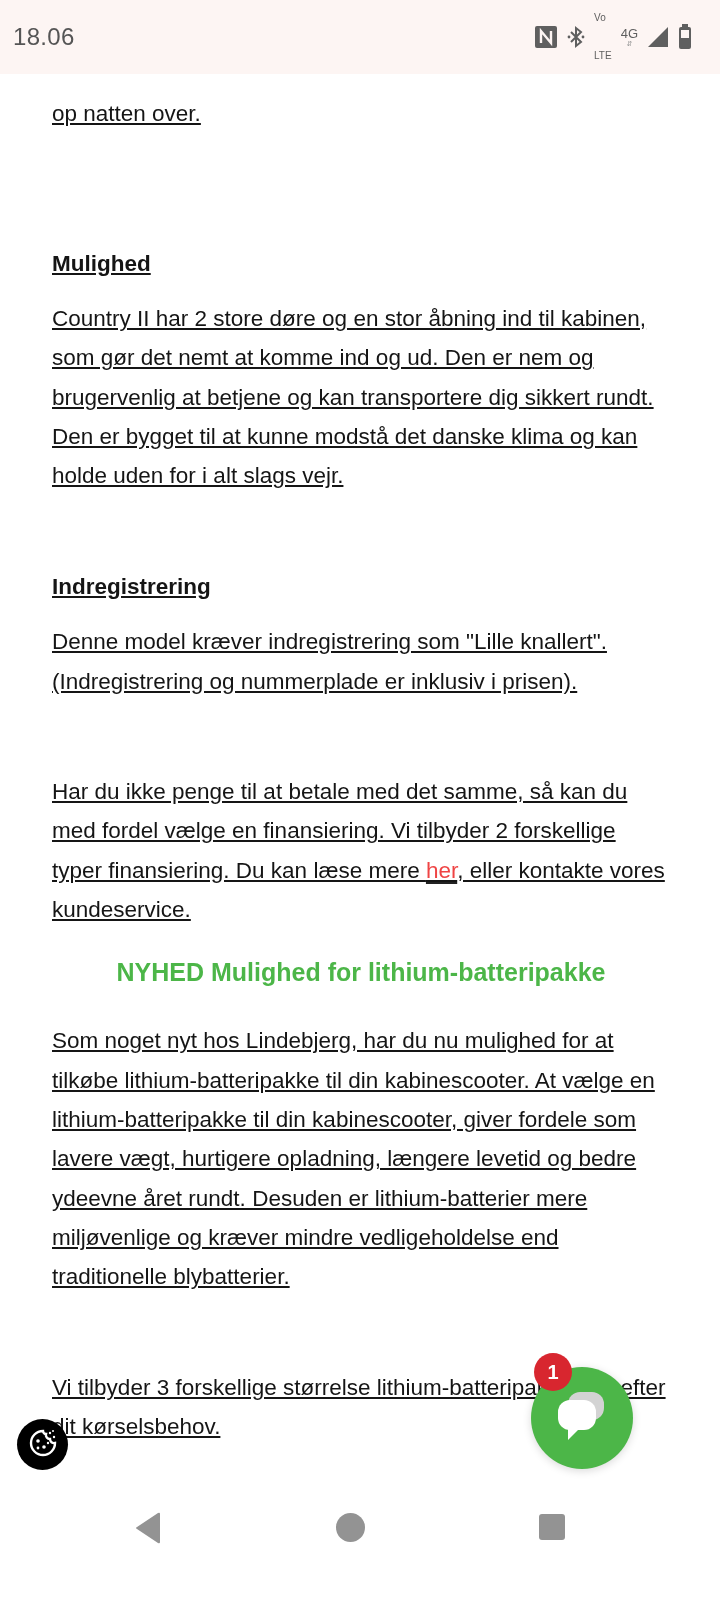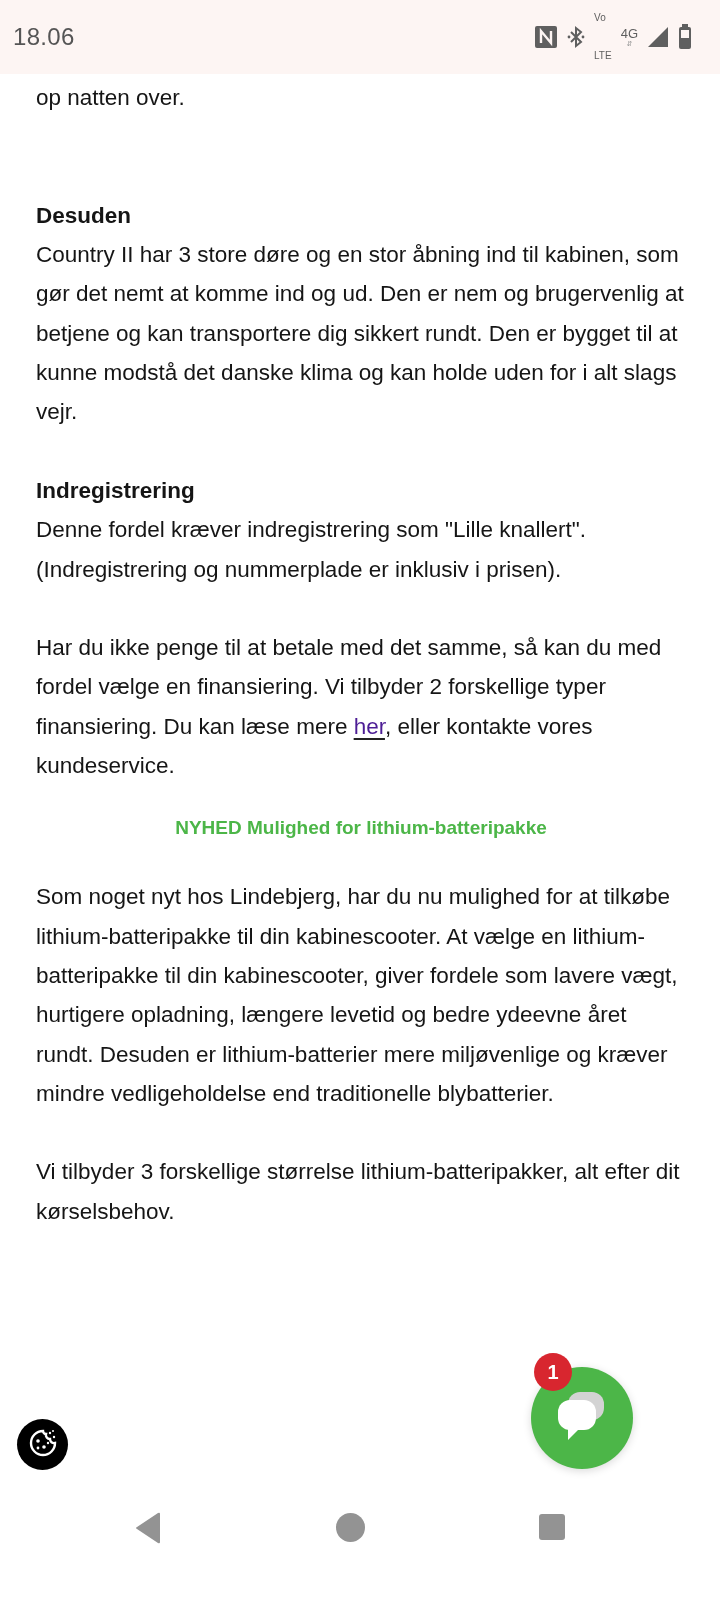--- a/index.html
+++ b/index.html
@@ -15,26 +15,26 @@
   .status-icons { display: flex; align-items: center; gap: 9px; color: #5f5f5f; }
   .status-icons svg { display: block; }
   .volte { display: flex; flex-direction: column; font-size: 10px; line-height: 10px; font-weight: normal; color: #5f5f5f; gap: 28px; }
   .net4g { display: flex; flex-direction: column; align-items: center; font-size: 13px; line-height: 13px; font-weight: normal; color: #5f5f5f; }
   .net4g small { font-size: 7px; line-height: 8px; color: #9a9a9a; }
 
   .content {
     position: absolute; left: 36px; top: 78px; width: 650px;
     font-size: 22.5px; line-height: 39.3px; color: #151515;
   }
-  .content p { margin: 0; }
+  .content p { margin: 16px; text-decoration: underline; }
   .gap { height: 39.3px; }
   .section-title { font-weight: bold; }
-  .link { color: #4c1d95; text-decoration: underline; text-decoration-color: #222; text-underline-offset: 4px; }
+  .link { color: #ef4444; text-decoration: underline; text-decoration-color: #222; text-underline-offset: 4px; }
   .nyhed {
-    text-align: center; color: #4cb648; font-weight: bold; font-size: 19px;
+    text-align: center; color: #4cb648; font-weight: bold; font-size: 25px;
     line-height: 30px; margin: 28px 0 34px 0;
   }
 
   .cookie-btn {
     position: absolute; left: 17px; top: 1419px; width: 51px; height: 51px;
     border-radius: 50%; background: #000; display: flex; align-items: center; justify-content: center;
   }
   .chat-fab {
     position: absolute; left: 531px; top: 1367px; width: 102px; height: 102px;
     border-radius: 50%; background: #4cb648; box-shadow: 0 2px 8px rgba(0,0,0,0.15);
@@ -94,26 +94,26 @@
     </span>
   </div>
 </div>
 
 <div class="content">
   <p>op natten over.</p>
   <div class="gap"></div>
 
   <div class="gap"></div>
 
-  <p class="section-title">Desuden</p>
-  <p>Country II har 3 store døre og en stor åbning ind til kabinen, som gør det nemt at komme ind og ud. Den er nem og brugervenlig at betjene og kan transportere dig sikkert rundt. Den er bygget til at kunne modstå det danske klima og kan holde uden for i alt slags vejr.</p>
+  <p class="section-title">Mulighed</p>
+  <p>Country II har 2 store døre og en stor åbning ind til kabinen, som gør det nemt at komme ind og ud. Den er nem og brugervenlig at betjene og kan transportere dig sikkert rundt. Den er bygget til at kunne modstå det danske klima og kan holde uden for i alt slags vejr.</p>
   <div class="gap"></div>
 
   <p class="section-title">Indregistrering</p>
-  <p>Denne fordel kræver indregistrering som "Lille knallert". (Indregistrering og nummerplade er inklusiv i prisen).</p>
+  <p>Denne model kræver indregistrering som "Lille knallert". (Indregistrering og nummerplade er inklusiv i prisen).</p>
   <div class="gap"></div>
 
   <p><span>Har du ikke penge til at betale med det samme, så kan du med fordel vælge en finansiering. Vi tilbyder 2 forskellige typer finansiering. Du kan læse mere </span><a class="link">her</a><span>, eller kontakte vores kundeservice.</span></p>
 
   <h2 class="nyhed">NYHED Mulighed for lithium-batteripakke</h2>
 
   <p>Som noget nyt hos Lindebjerg, har du nu mulighed for at tilkøbe lithium-batteripakke til din kabinescooter. At vælge en lithium-batteripakke til din kabinescooter, giver fordele som lavere vægt, hurtigere opladning, længere levetid og bedre ydeevne året rundt. Desuden er lithium-batterier mere miljøvenlige og kræver mindre vedligeholdelse end traditionelle blybatterier.</p>
   <div class="gap"></div>
   <p>Vi tilbyder 3 forskellige størrelse lithium-batteripakker, alt efter dit kørselsbehov.</p>
 </div>

